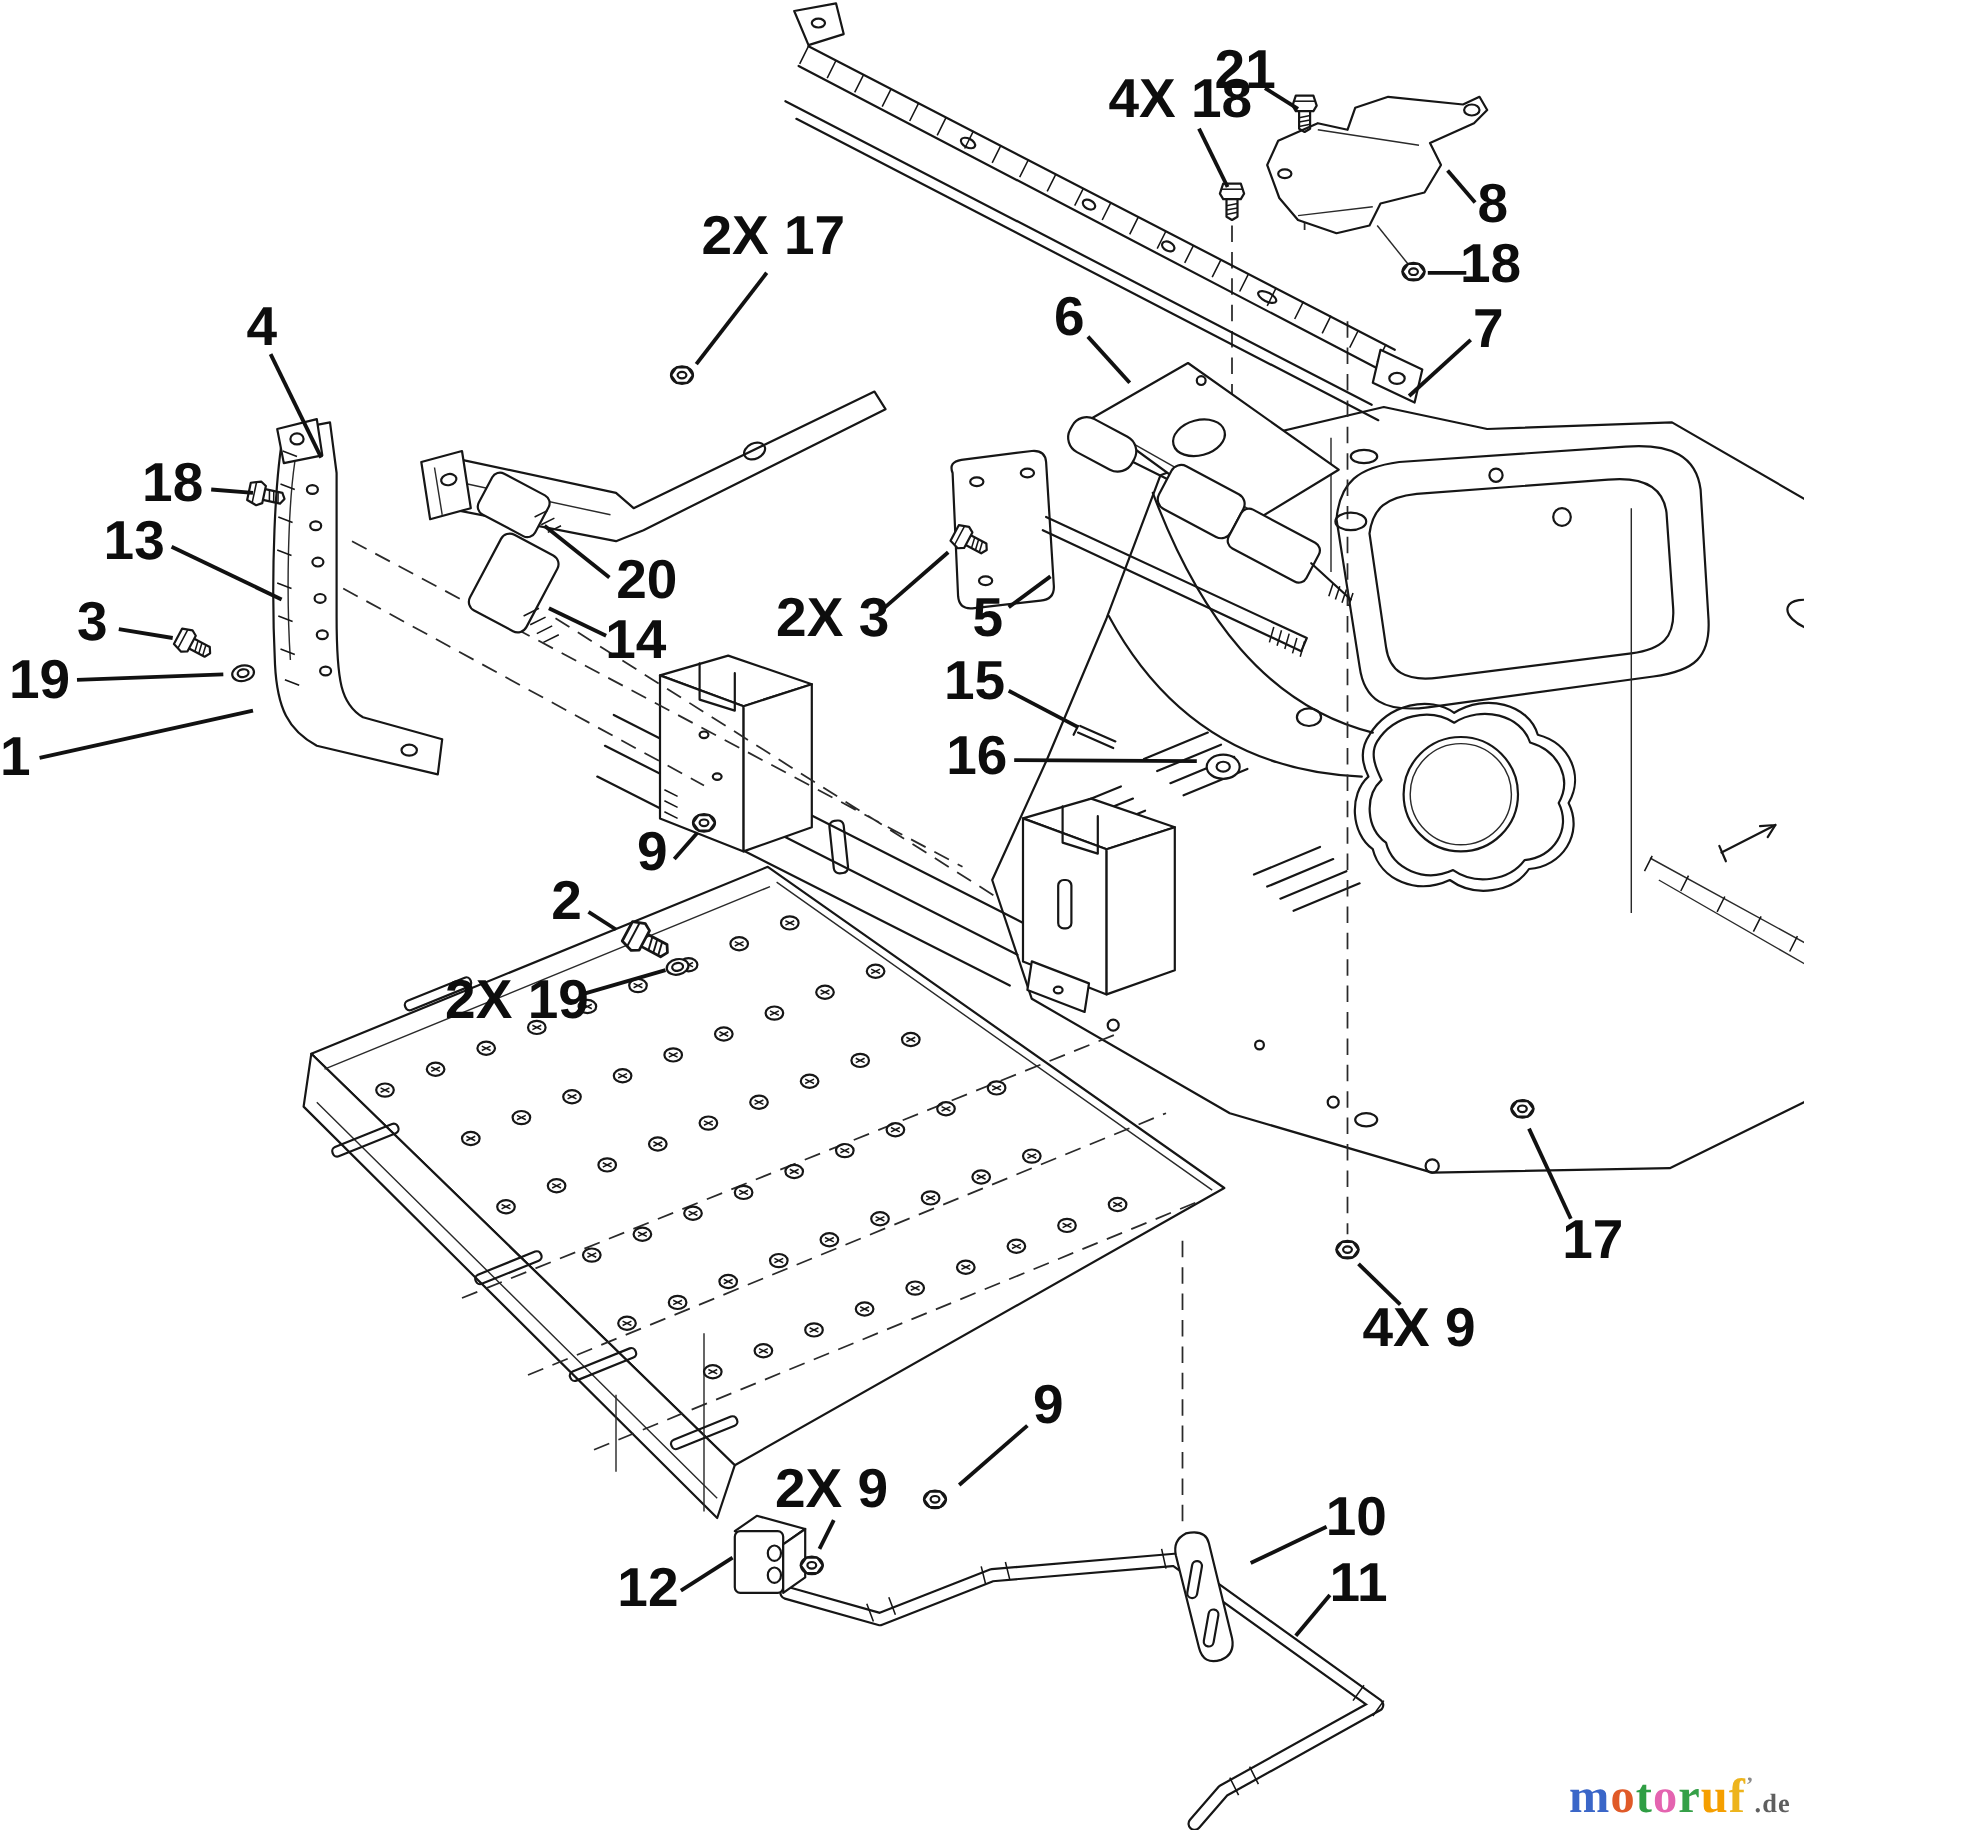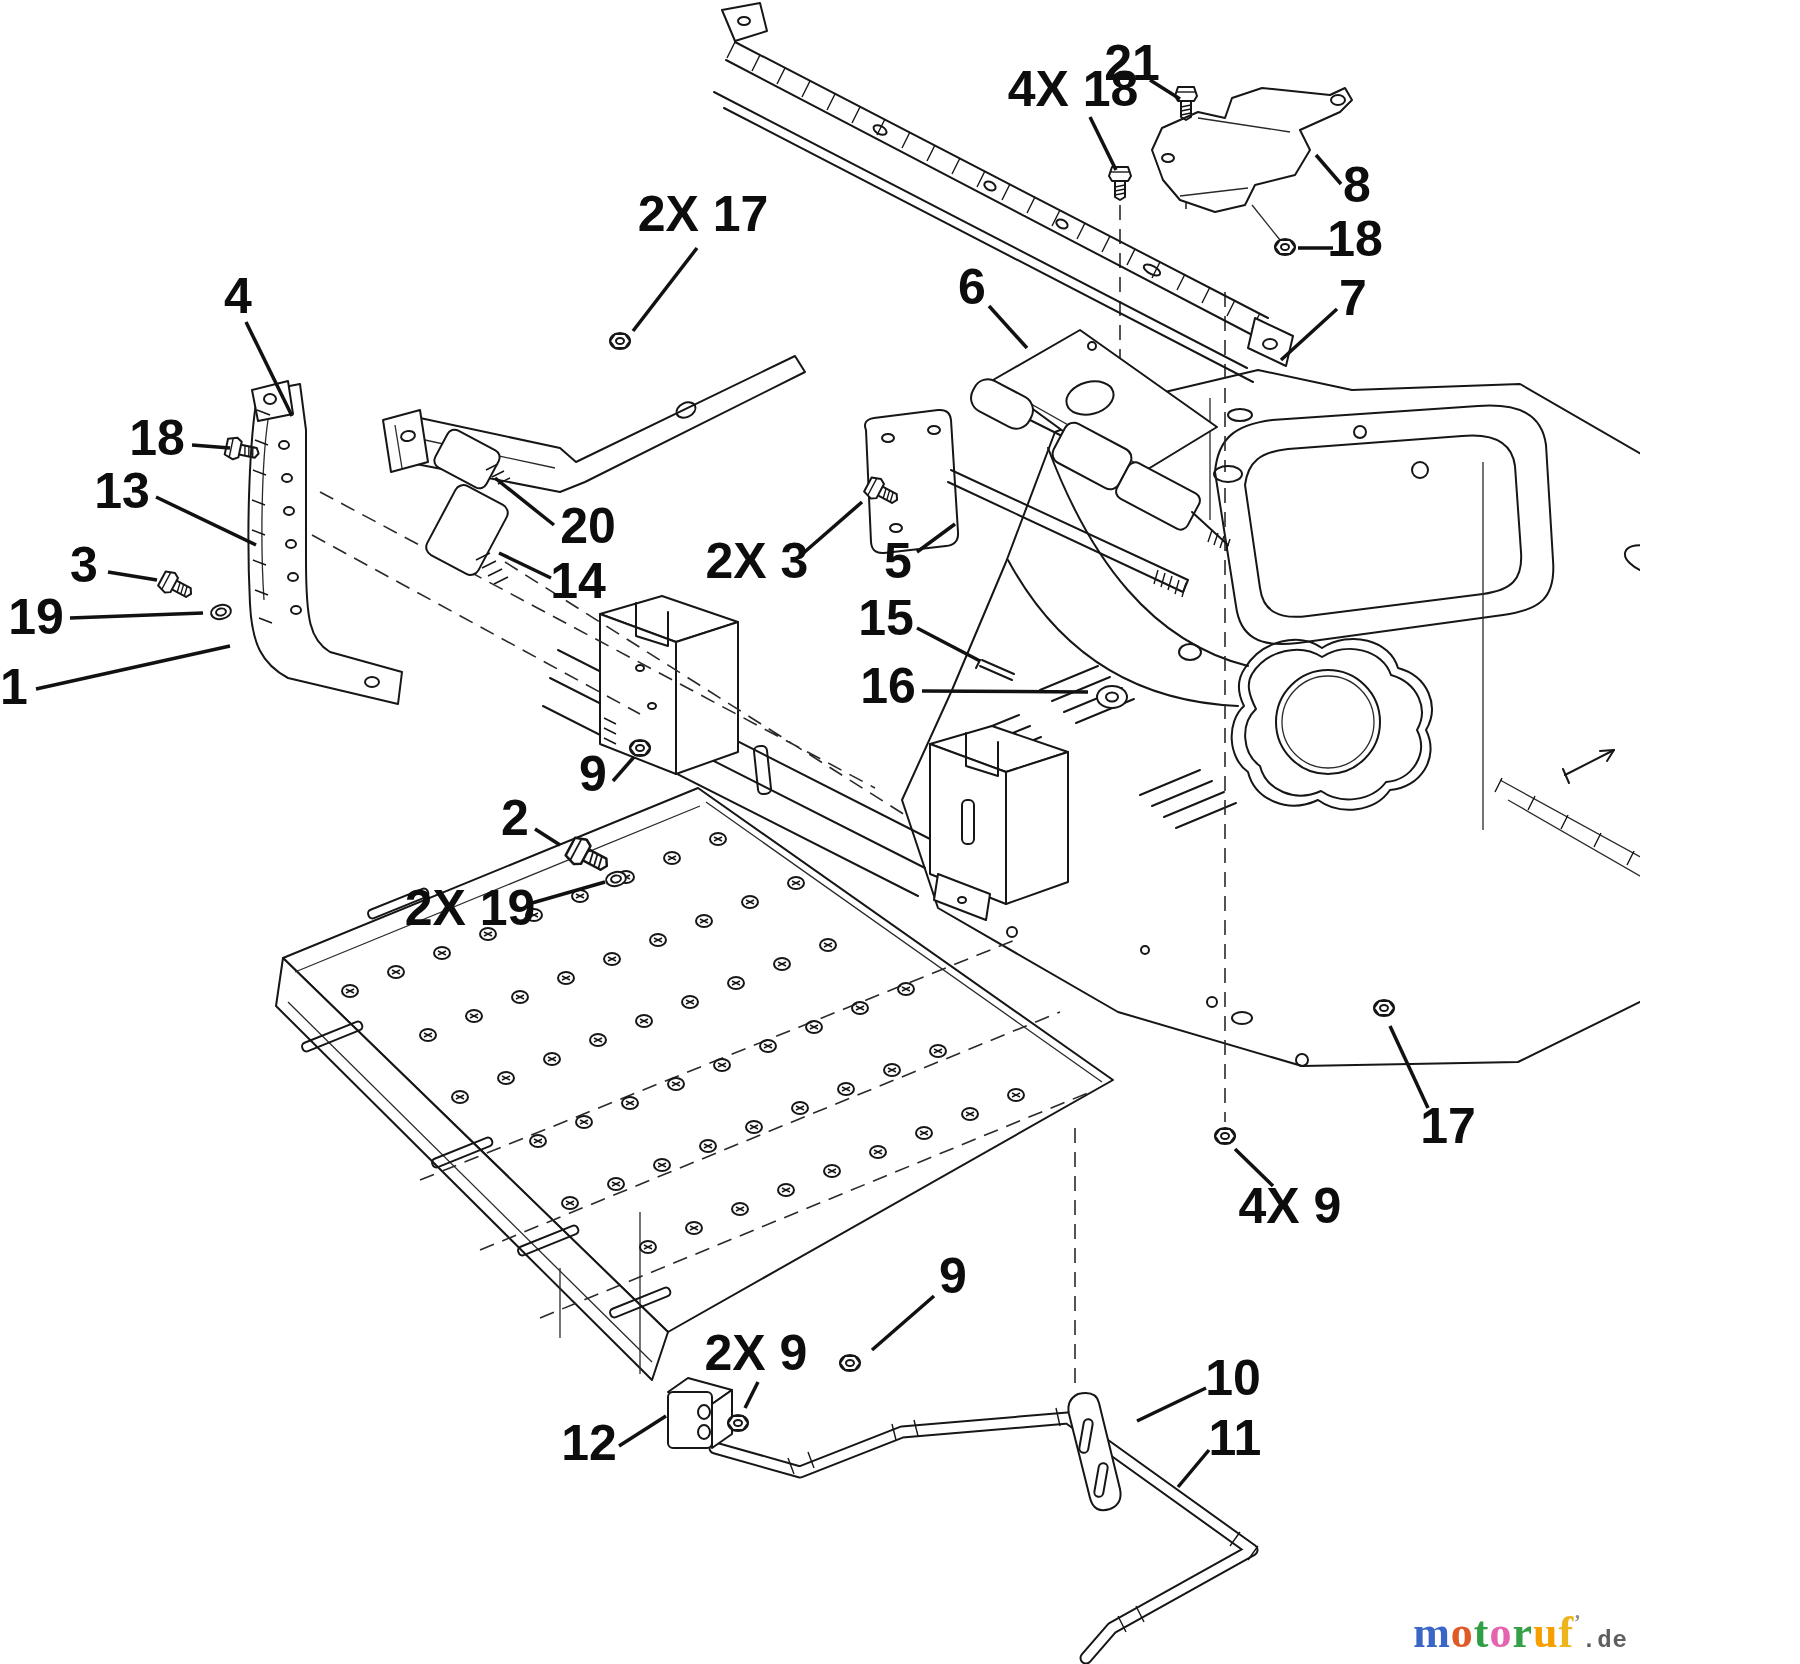--- a/index.html
+++ b/index.html
@@ -13,21 +13,21 @@
   .hatch{stroke:#161616;stroke-width:1.4;fill:none;}
   .tube-o{stroke:#161616;stroke-width:13;fill:none;stroke-linejoin:round;stroke-linecap:round;}
   .tube-i{stroke:#ffffff;stroke-width:9;fill:none;stroke-linejoin:round;stroke-linecap:round;}
   .leader{stroke:#111;stroke-width:3.5;}
   .callout-text{font:bold 50px "Liberation Sans",sans-serif;fill:#0d0d0d;
                 text-anchor:middle;dominant-baseline:middle;}
   #watermark{position:absolute;right:12px;bottom:6px;
              font-family:"Liberation Serif",serif;font-weight:bold;font-size:44px;
              letter-spacing:1px;user-select:none;}
   #watermark .tick{font-size:20px;vertical-align:18px;}
-  #watermark .suffix{font-size:24px;font-weight:bold;font-family:Liberation Mono, monospace;}
+  #watermark .suffix{font-size:24px;font-weight:bold;}
 </style>
 </head>
 <body>
 
 <div id="stage">
 <svg width="1800" height="1664" viewBox="0 0 1800 1664">
 
   <defs>
     <g id="g-dimple">
       <ellipse rx="8" ry="6" class="ln" fill="#fff"></ellipse>

